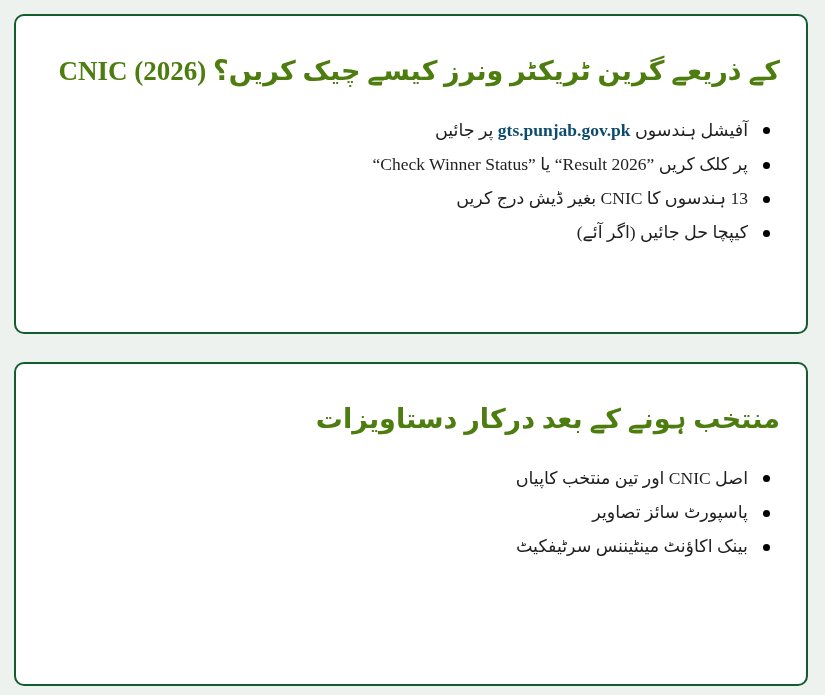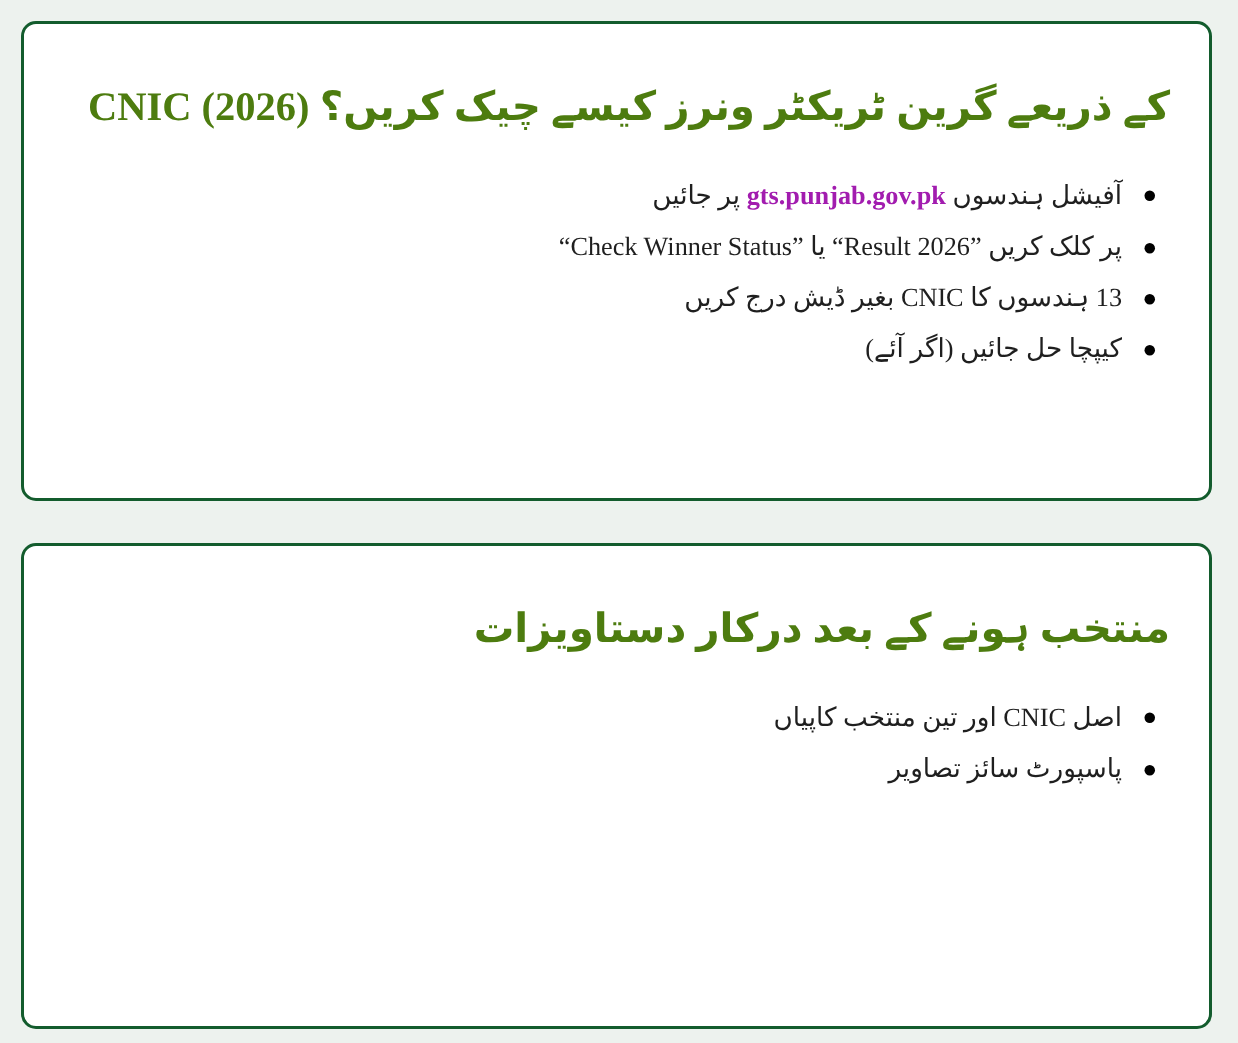--- a/index.html
+++ b/index.html
@@ -51,21 +51,21 @@
     content: "";
     position: absolute;
     right: 0;
     top: 0.48em;
     width: 7px;
     height: 7px;
     background: #000000;
     border-radius: 50%;
   }
   .em-link {
-    color: #a21caf;
+    color: #0c4a6e;
     font-weight: bold;
   }
 </style>
 </head>
 <body>
 
 <section class="card card-1">
   <h2 class="card-heading">CNIC کے ذریعے گرین ٹریکٹر ونرز کیسے چیک کریں؟ (2026)</h2>
   <ul class="bullet-list">
       <li><span>آفیشل ہندسوں </span><span class="em-link">gts.punjab.gov.pk</span><span> پر جائیں</span></li>
@@ -73,14 +73,15 @@
       <li><span>13 ہندسوں کا CNIC بغیر ڈیش درج کریں</span></li>
       <li><span>کیپچا حل جائیں (اگر آئے)</span></li>
     </ul>
 </section>
 
 <section class="card card-2">
   <h2 class="card-heading">منتخب ہونے کے بعد درکار دستاویزات</h2>
   <ul class="bullet-list">
       <li><span>اصل CNIC اور تین منتخب کاپیاں</span></li>
       <li><span>پاسپورٹ سائز تصاویر</span></li>
+      <li><span>بینک اکاؤنٹ مینٹیننس سرٹیفکیٹ</span></li>
     </ul>
 </section>
 
 </body></html>

